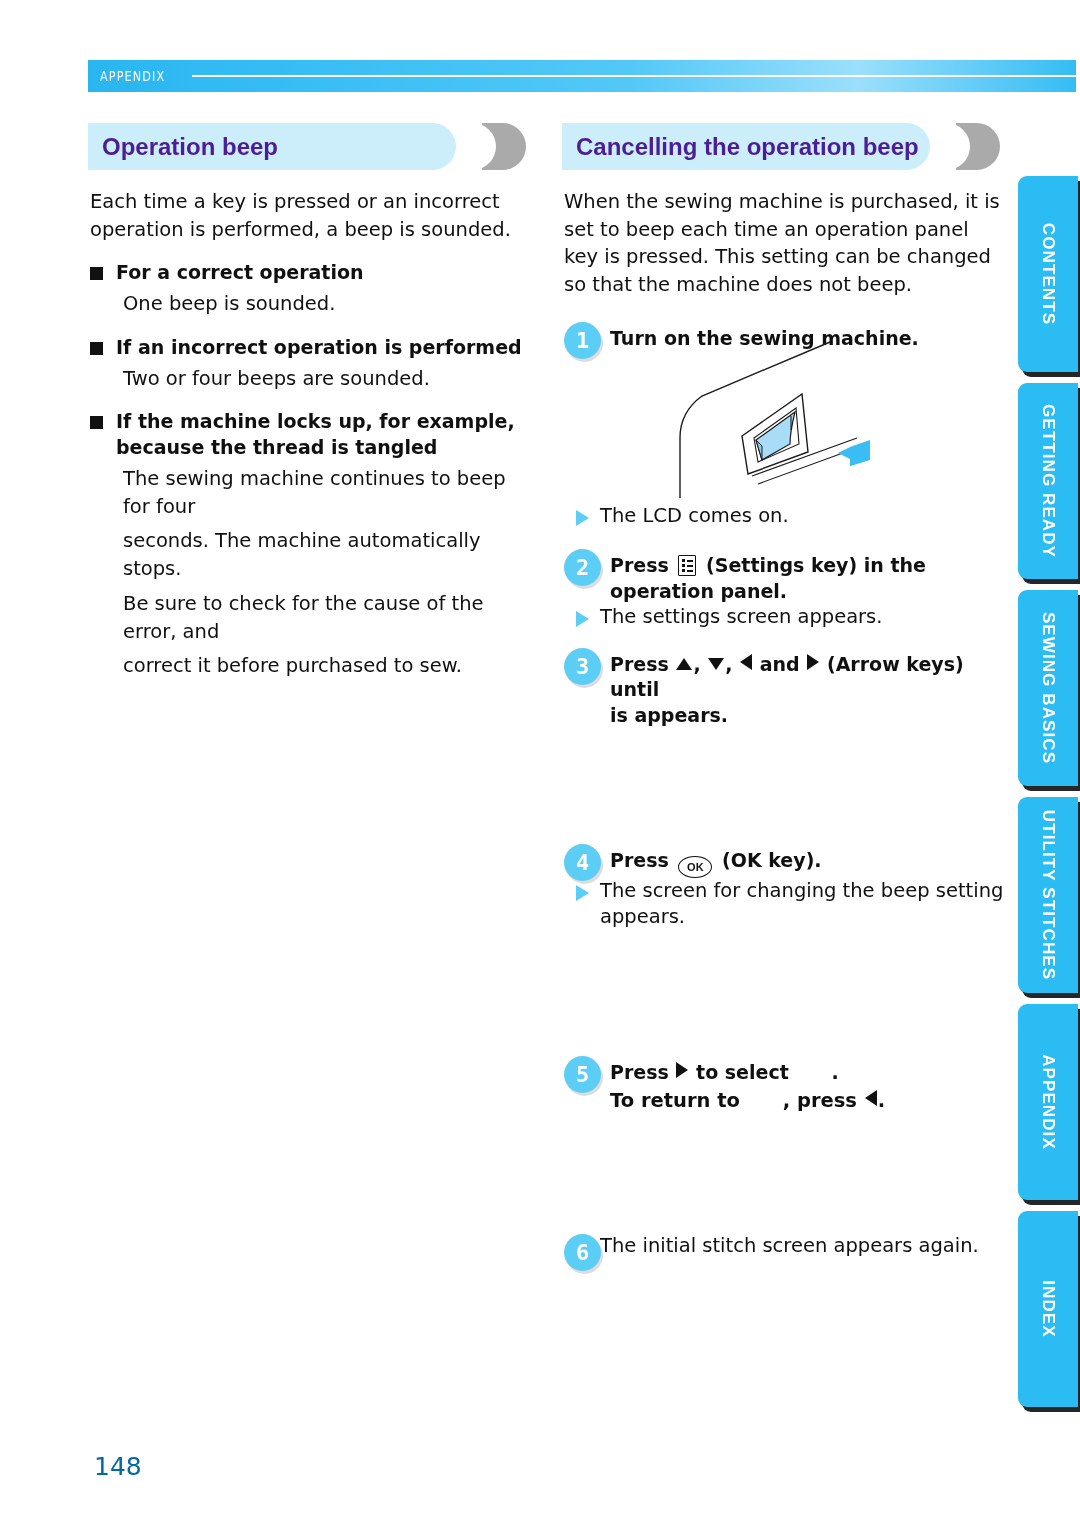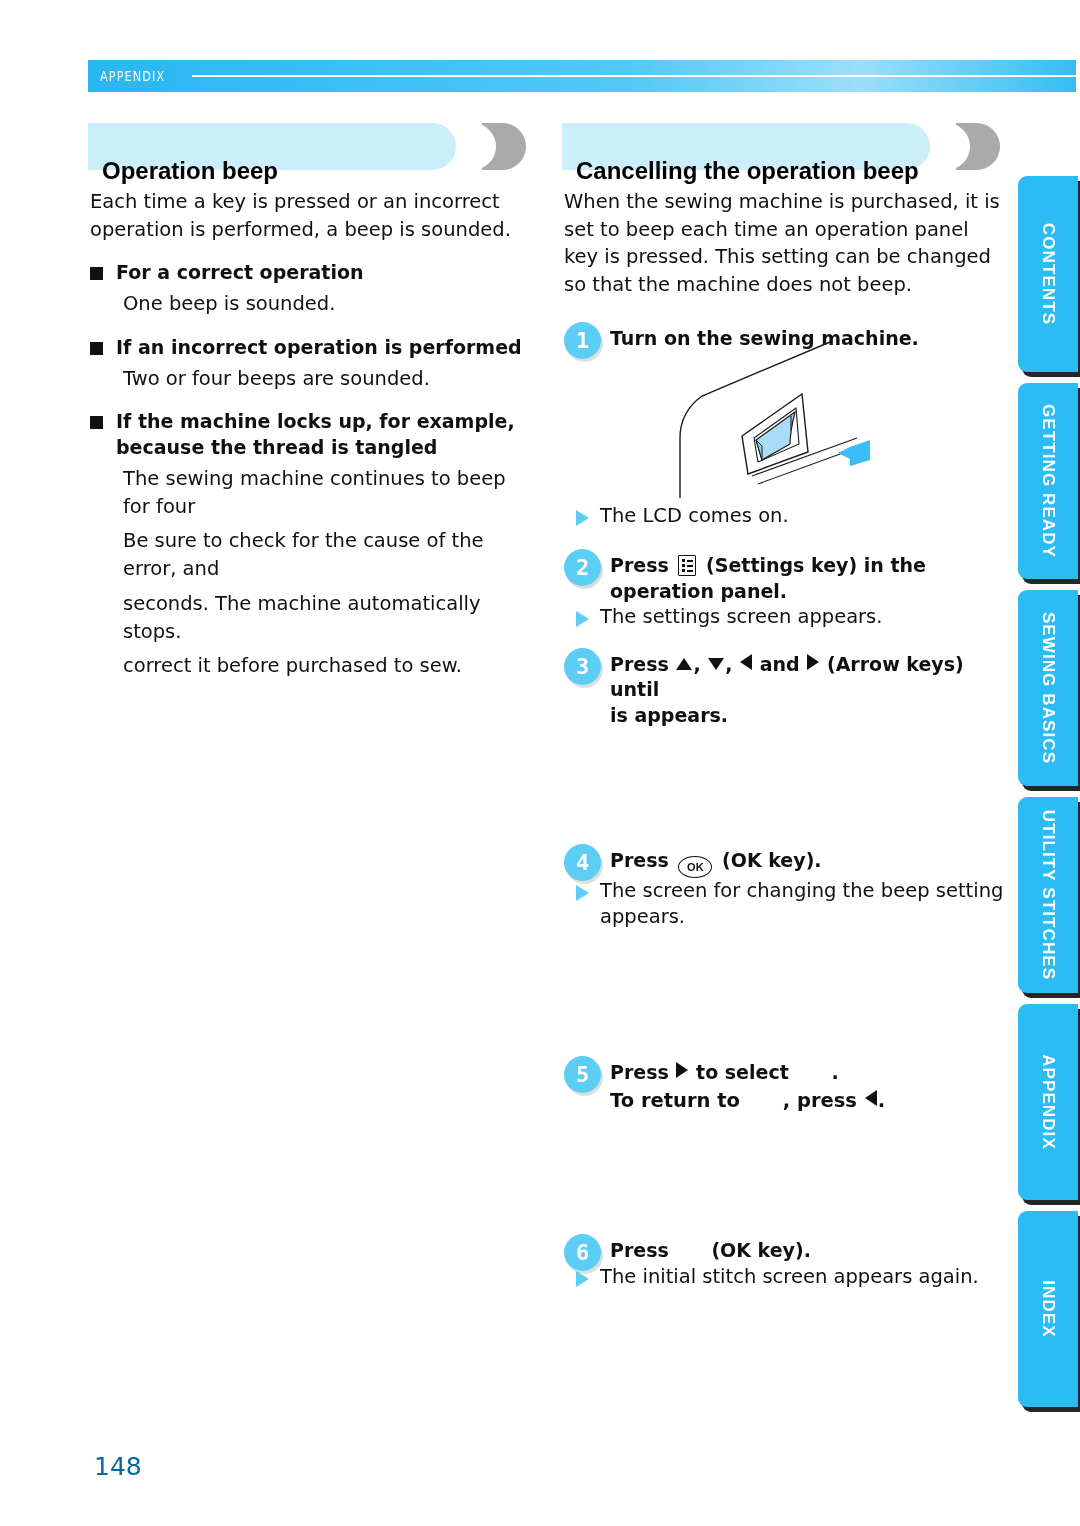--- a/index.html
+++ b/index.html
@@ -72,24 +72,23 @@
     border-radius: 0 24px 24px 0;
   }
   .sec-heading .title {
     position: absolute;
     left: 14px;
     top: 0;
     height: 47px;
     line-height: 47px;
     font-size: 24px;
     font-weight: bold;
-    color: #000000;
+    color: #4c1d95;
     font-family: "Liberation Sans", sans-serif;
     white-space: nowrap;
-    margin-top: 24px;
   }
 
   #heading-left  { left: 88px;  top: 123px; width: 432px; }
   #heading-left .bar { width: 368px; }
   #heading-left .crescent { left: 394px; }
 
   #heading-right { left: 562px; top: 123px; width: 432px; }
   #heading-right .bar { width: 368px; }
   #heading-right .crescent { left: 394px; }
 
@@ -313,22 +312,22 @@
     <span class="sq"></span>
     <span class="sq-text">If an incorrect operation is performed</span>
   </div>
   <div class="indent-line">Two or four beeps are sounded.</div>
 
   <div class="subhead">
     <span class="sq"></span>
     <span class="sq-text">If the machine locks up, for example, because the thread is tangled</span>
   </div>
   <div class="indent-line">The sewing machine continues to beep for four</div>
+  <div class="loose-line">seconds. The machine automatically stops.</div>
   <div class="loose-line">Be sure to check for the cause of the error, and</div>
-  <div class="loose-line">seconds. The machine automatically stops.</div>
   <div class="loose-line">correct it before purchased to sew.</div>
 </div>
 
 <div class="col" id="col-right">
 
   <p class="para">When the sewing machine is purchased, it is set to beep each time an operation panel key is pressed. This setting can be changed so that the machine does not beep.</p>
 
   <div class="step" style="margin-top:22px;">
     <div class="step-num">1</div>
     <div class="step-title">Turn on the sewing machine.</div>
@@ -399,24 +398,20 @@
       <span class="icon-gap"></span><span>, press</span>
       <span class="arrow-left"></span><span>.</span>
     </div>
   </div>
 
   <div style="height:100px;"></div>
 
 
   <div class="step" style="margin-top:18px;">
     <div class="step-num">6</div>
-    <div class="step-title">
-      <span>Press</span>
-      <span class="icon-gap"></span><span>(OK key).</span>
-    </div>
   </div>
   <div class="result">
     <span class="tri tri-blue"></span>
     <span class="rtext">The initial stitch screen appears again.</span>
   </div>
 
 </div>
 
 <div class="illustration">
   <svg width="210" height="160" viewBox="0 0 210 160" xmlns="http://www.w3.org/2000/svg">

